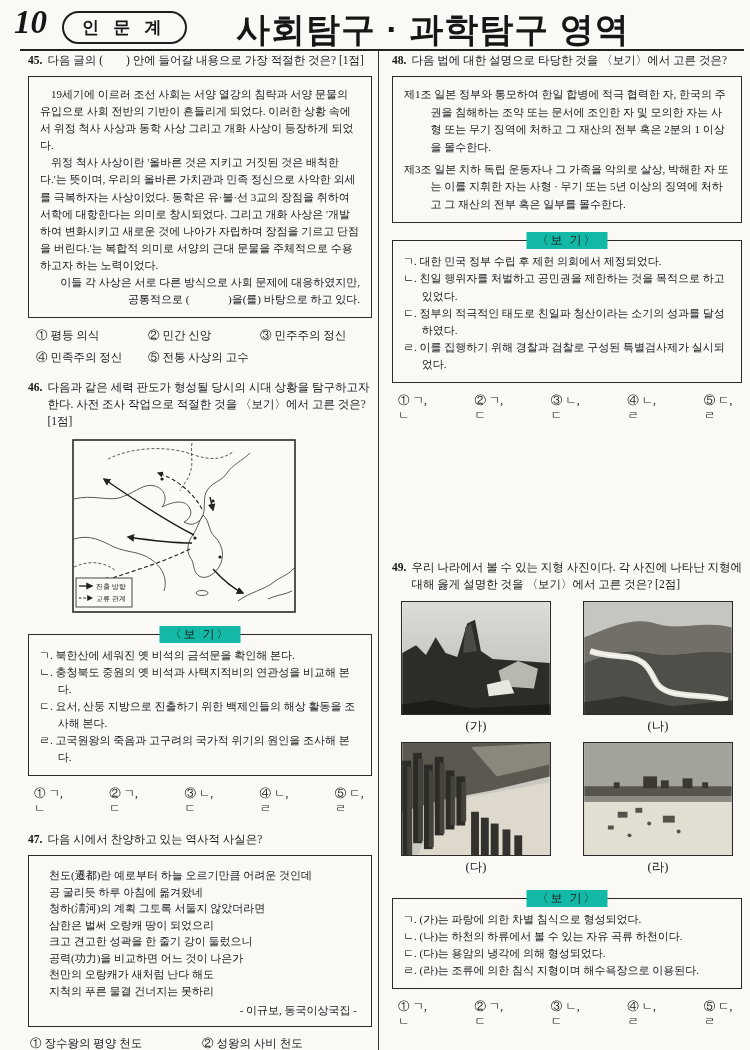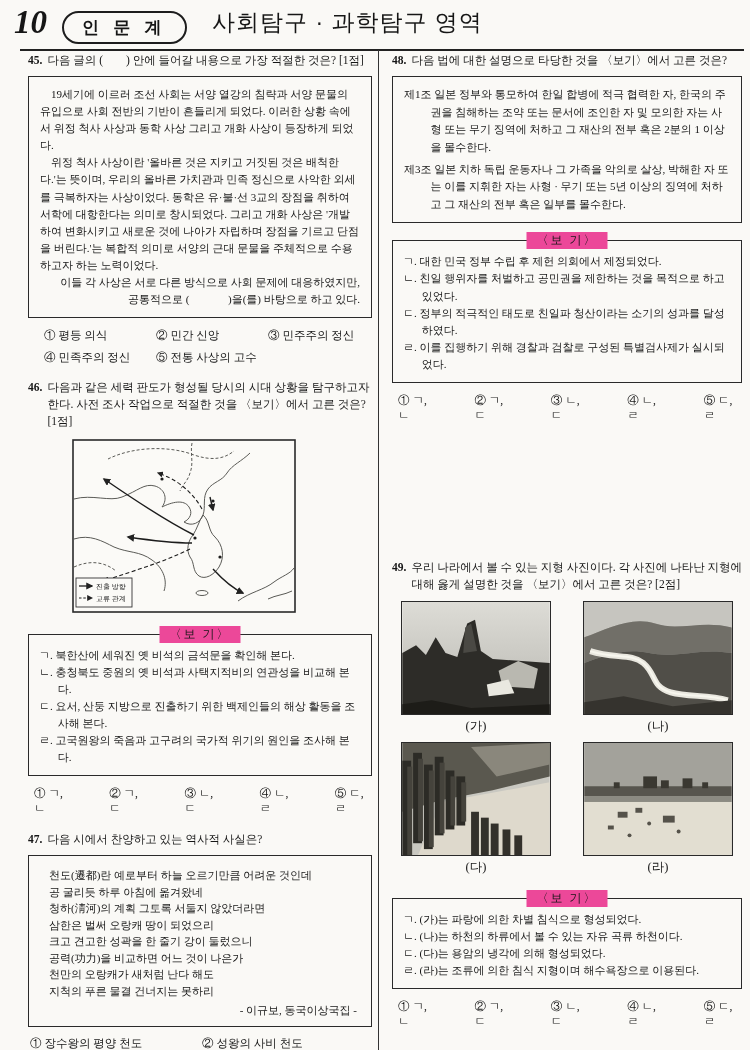--- a/index.html
+++ b/index.html
@@ -6,41 +6,41 @@
   html,body { width:750px; height:1050px; }
   body {
     position:relative; overflow:hidden;
     background:#faf9f6; color:#161616;
     font-family:"Liberation Serif","DejaVu Serif",serif;
   }
   
   .pagenum { position:absolute; left:14px; top:4px; font-size:33px; font-style:italic; font-weight:bold; }
   .track   { position:absolute; left:62px; top:11px; border:2px solid #1d1d1d; border-radius:17px;
              padding:3px 18px; font-size:17px; font-weight:bold; letter-spacing:5px; }
-  .title   { position:absolute; left:212px; top:7px; font-size:23px; font-weight:normal; letter-spacing:1px;
+  .title   { position:absolute; left:236px; top:7px; font-size:34px; font-weight:bold; letter-spacing:1px;
              font-family:"Liberation Sans","DejaVu Sans",sans-serif; }
   .rule    { position:absolute; left:20px; right:6px; top:49px; border-top:2px solid #222; }
   .vdiv    { position:absolute; left:378px; top:50px; bottom:0; border-left:1.2px solid #333; }
   
   .col { position:absolute; top:52px; }
   .col-left  { left:28px;  width:344px; }
   .col-right { left:392px; width:350px; }
   
   .q { display:flex; gap:5px; font-size:11.5px; line-height:1.5; }
   .qnum { flex:0 0 auto; font-weight:bold; }
   .qprompt { white-space:pre-wrap; }
   .tbox { border:1.3px solid #2a2a2a; padding:9px 11px; margin-top:7px; }
   .tbox p { font-size:11px; line-height:1.55; text-indent:1em; }
   .pre { white-space:pre-wrap;text-align:right; }
-  .opts3 { display:grid; grid-template-columns:112px 112px 1fr; row-gap:7px; margin:10px 16px 0; font-size:11.5px; }
+  .opts3 { display:grid; grid-template-columns:112px 112px 1fr; row-gap:7px; margin:10px 8px 0; font-size:11.5px; }
   .opts2 { display:grid; grid-template-columns:172px 1fr; row-gap:7px; margin:9px 2px 0; font-size:11.5px; }
   .optline { display:flex; justify-content:space-between; margin:10px 6px 0; font-size:11.5px;gap:44px; }
   .boki { position:relative; border:1.3px solid #2a2a2a; margin-top:17px; padding:12px 10px 9px; }
   .boki-label { position:absolute; top:-9px; left:50%; transform:translateX(-50%);
-                background:#ec4899; padding:0 10px; font-size:12px; letter-spacing:2px; white-space:nowrap; }
+                background:#14b8a6; padding:0 10px; font-size:12px; letter-spacing:2px; white-space:nowrap; }
   .boki p { font-size:11px; line-height:1.55; padding-left:1.7em; text-indent:-1.7em; }
   .poem { padding:11px 10px 7px 20px; }
   .poem p { font-size:11px; line-height:1.5; text-indent:0; }
   .attrib { text-align:right; font-size:11px; margin-top:3px; padding-right:4px; }
   .law p { font-size:11px; line-height:1.6; padding-left:2.4em; text-indent:-2.4em; }
   .law p + p { margin-top:4px; }
   .mapwrap { margin:8px auto 0; width:256px; }
   .mt-q46 { margin-top:14px; }
   .mt-q47 { margin-top:15px; }
   .mt-q49 { margin-top:136px; }

